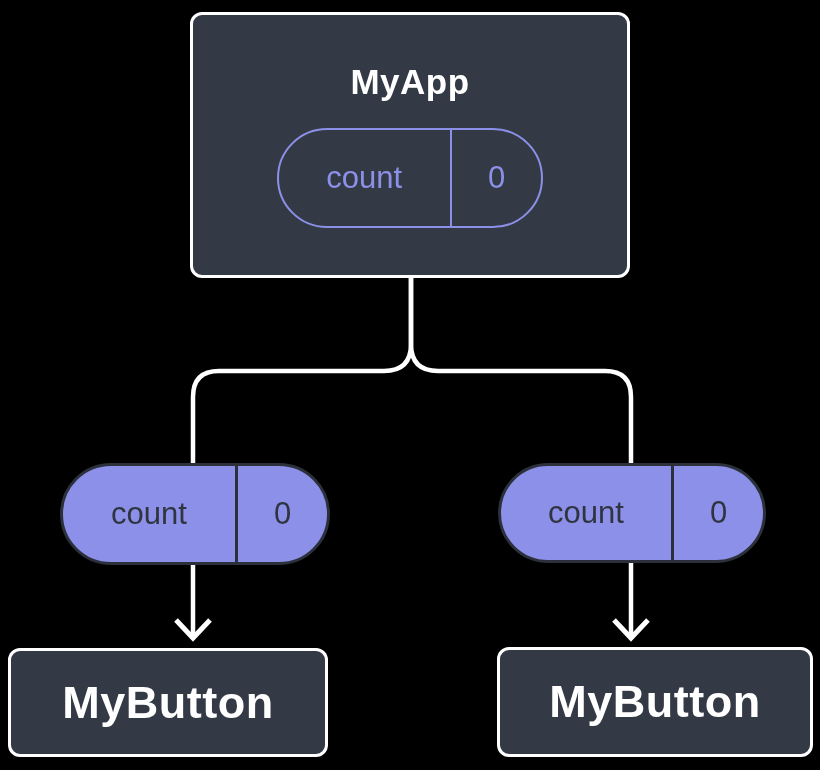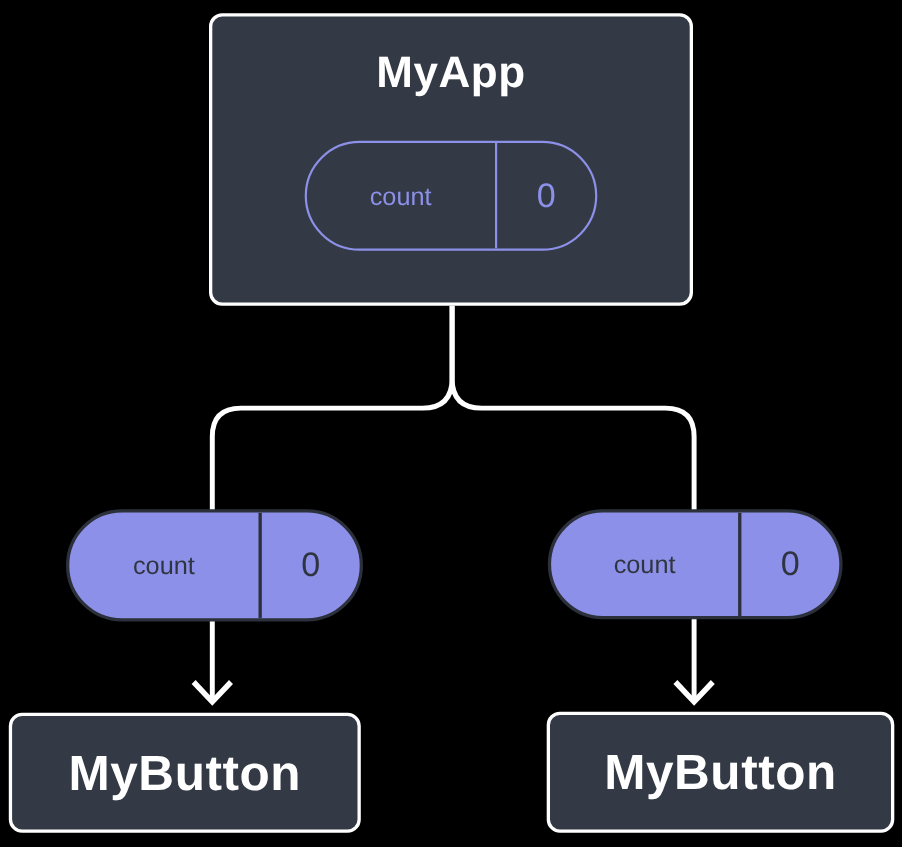--- a/index.html
+++ b/index.html
@@ -28,22 +28,22 @@
     border-radius: 12px;
     box-sizing: border-box;
     color: #ffffff;
   }
   .node-root {
     left: 190px; top: 12px;
     width: 440px; height: 266px;
     text-align: center;
   }
   .root-title {
-    margin-top: 28px;
-    font-size: 40px;
+    margin-top: 44px;
+    font-size: 35px;
     font-weight: 700;
     line-height: 46px;
     letter-spacing: 0.5px;
   }
   .pill {
     position: absolute;
     height: 100px;
     border-radius: 52px;
     box-sizing: border-box;
     display: flex;
@@ -62,21 +62,21 @@
     border: 3px solid #2B303A;
     color: #2F3540;
   }
   .pill-left  { left: 60px;  top: 463px; width: 270px; height: 102px; }
   .pill-right { left: 498px; top: 463px; width: 268px; height: 100px; }
   .pill-name {
     flex: 1;
     display: flex;
     align-items: center;
     justify-content: center;
-    font-size: 23px;
+    font-size: 31px;
     text-align: center;
   }
   .pill-sep { width: 2.5px; background: #8C90E8; }
   .pill-filled .pill-sep { width: 3px; background: #2B303A; }
   .pill-value {
     width: 89px;
     display: flex;
     align-items: center;
     justify-content: center;
     font-size: 31px;

